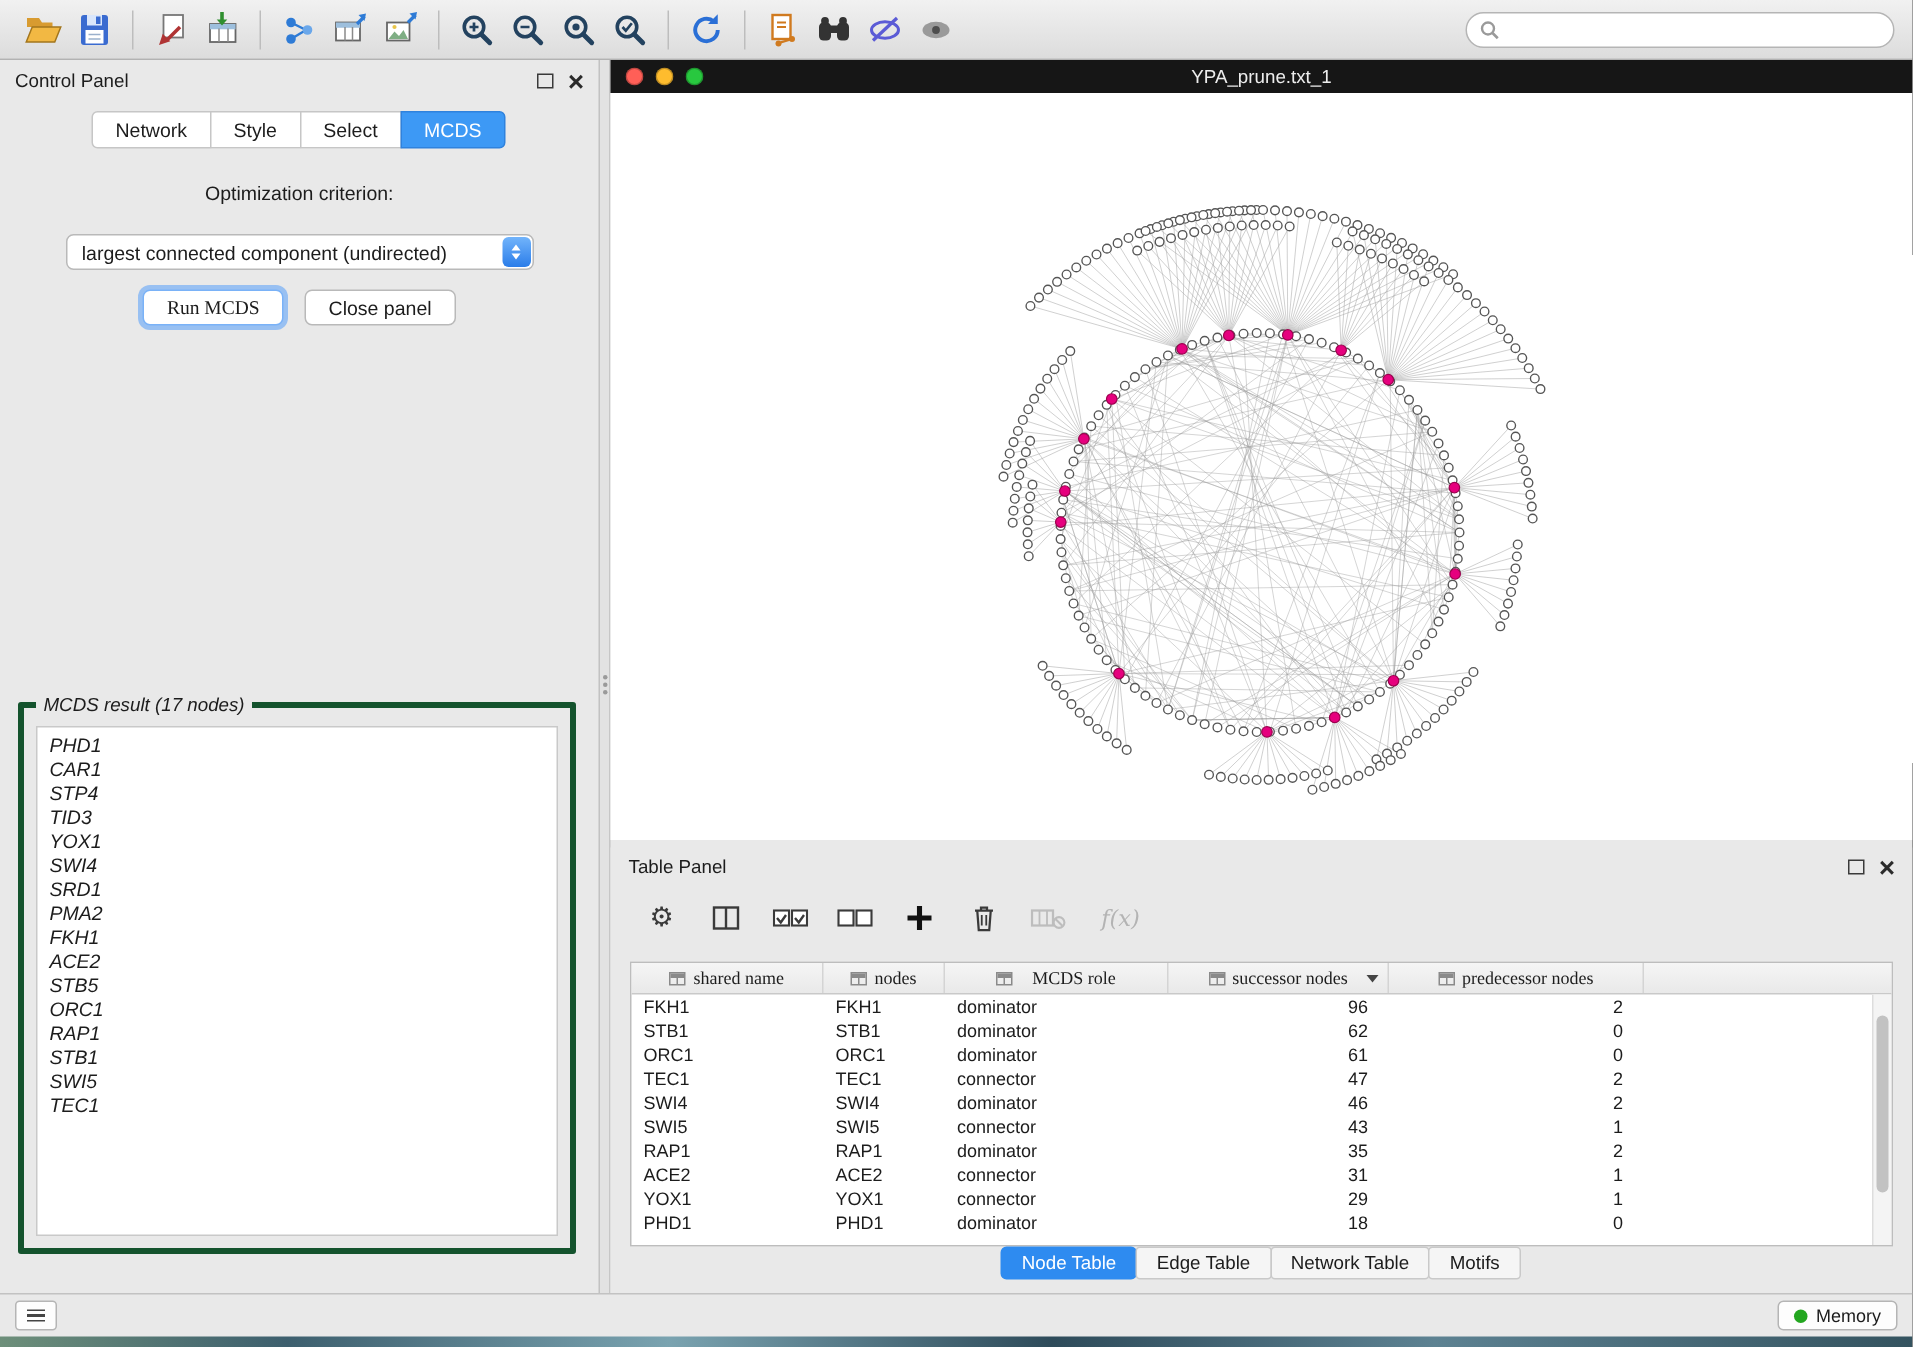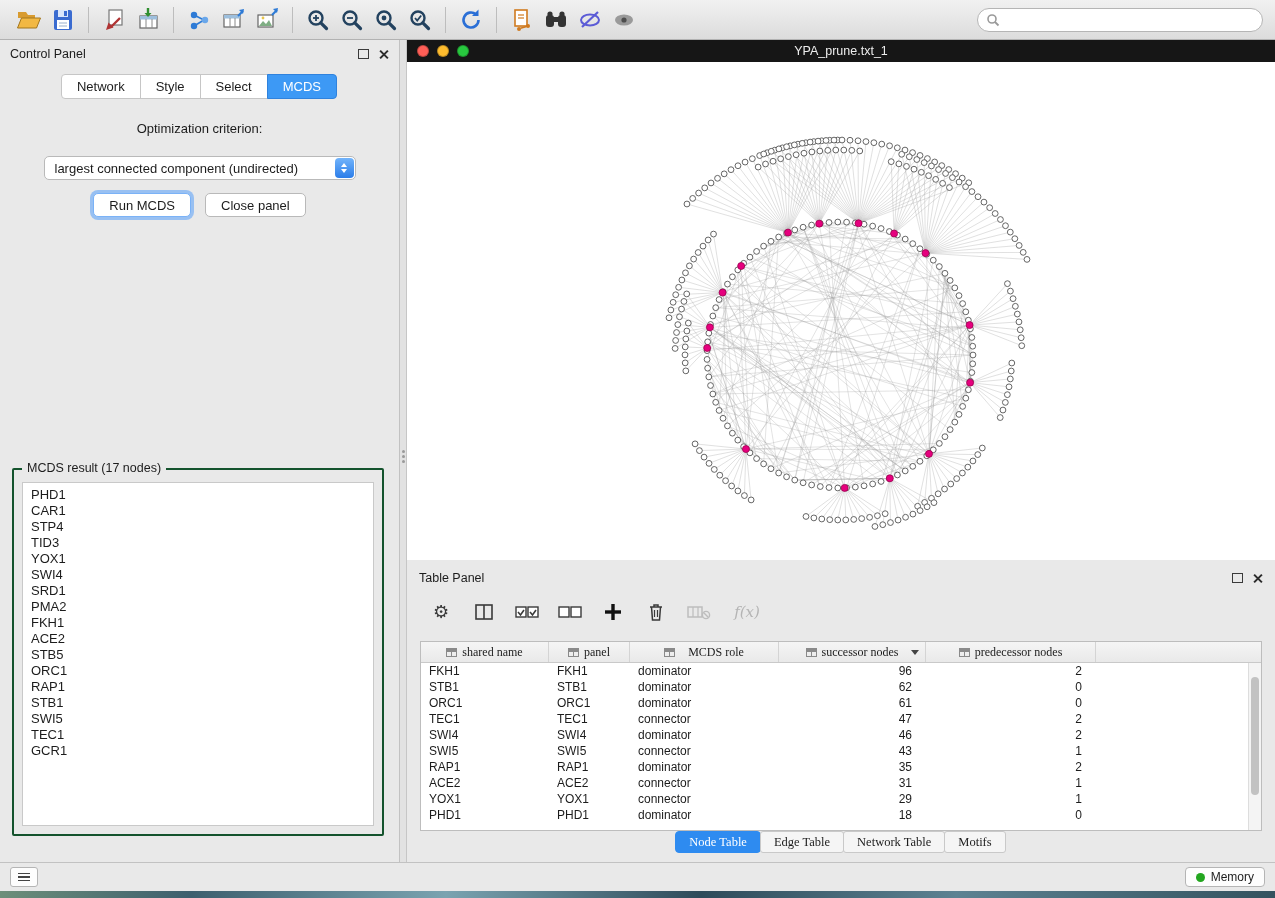--- a/index.html
+++ b/index.html
@@ -37,23 +37,23 @@
             display:flex;align-items:center;box-sizing:border-box;}
   .dd-text{flex:1;padding:0 10px;font-size:13px;white-space:nowrap;overflow:hidden;}
   .dd-stepper{width:19px;height:20px;margin:1px;background:linear-gradient(#72b4fb,#2b7de9);border-radius:4px;
               display:flex;flex-direction:column;align-items:center;justify-content:center;gap:2px;flex:none;}
   .tri-up{width:0;height:0;border-left:3.5px solid transparent;border-right:3.5px solid transparent;border-bottom:4.5px solid #fff;}
   .tri-down{width:0;height:0;border-left:3.5px solid transparent;border-right:3.5px solid transparent;border-top:4.5px solid #fff;}
 
   .cp-buttons{display:flex;justify-content:center;gap:14px;margin-top:13px;}
   .btn{height:22px;padding:0 15px;background:#fff;border:1px solid #b9b9b9;border-radius:5px;font-size:13px;
        display:flex;align-items:center;cursor:default;}
-  .btn.focused{box-shadow:0 0 0 3px rgba(98,165,249,.6);border-color:#7ab2f7;}
-
-  .result-group{position:absolute;left:12px;right:15px;top:428px;bottom:26px;border:2px solid #14532d;border-radius:2px;}
+  .btn.focused{box-shadow:0 0 0 3px rgba(98,165,249,.6);border-color:#7ab2f7;font-family:Liberation Serif, serif;}
+
+  .result-group{position:absolute;left:12px;right:15px;top:428px;bottom:26px;border:4px solid #14532d;border-radius:2px;font-style:italic;}
   .result-legend{position:absolute;top:-9px;left:8px;background:#e9e9e9;padding:0 5px;font-size:12.5px;}
   .result-list{position:absolute;left:8px;right:8px;top:12px;bottom:8px;background:#fff;border:1px solid #c9c9c9;
                overflow:hidden;padding:4px 0;}
   .mcds-item{font-size:13px;line-height:16px;padding:0 8px;}
 
   
   .splitter{position:absolute;left:400px;top:40px;width:7px;height:822px;background:#e2e2e2;border-right:1px solid #c6c6c6;box-sizing:border-box;}
   .splitter .dots{position:absolute;left:2px;top:408px;}
   .splitter .dots i{display:block;width:3px;height:3px;border-radius:50%;background:#9a9a9a;margin:2px 0;}
 
@@ -80,21 +80,21 @@
   .th-grid:after{content:"";position:absolute;left:4px;top:3px;width:1px;bottom:0;background:#8a8a8a;}
   .sort-tri{position:absolute;right:6px;top:8px;width:0;height:0;border-left:4px solid transparent;border-right:4px solid transparent;border-top:5px solid #444;}
   .tbody .tr{display:flex;height:16px;align-items:center;}
   .td{font-size:12px;padding:0 8px;box-sizing:border-box;white-space:nowrap;overflow:hidden;flex:none;}
   .td.num{text-align:right;padding-right:14px;}
   .vscroll{position:absolute;right:0;top:21px;bottom:0;width:13px;background:#f4f4f4;border-left:1px solid #ddd;box-sizing:border-box;}
   .vthumb{position:absolute;left:2px;right:2px;top:14px;height:118px;background:#c2c2c2;border-radius:6px;}
 
   .tp-tabs{position:absolute;left:0;right:0;bottom:9px;display:flex;justify-content:center;}
   .tp-tab{height:20px;padding:0 13px;font-size:12.5px;display:flex;align-items:center;background:#f5f5f5;
-          border:1px solid #c9c9c9;margin-left:-1px;border-radius:3px;cursor:default;font-family:Liberation Serif, serif;}
+          border:1px solid #c9c9c9;margin-left:-1px;border-radius:3px;cursor:default;}
   .tp-tab.active{background:#2e8bf0;color:#fff;border-color:#2e8bf0;border-radius:4px;}
 
   
   .statusbar{position:absolute;left:0;top:862px;width:1275px;height:29px;background:#e9e9e9;border-top:1px solid #c2c2c2;box-sizing:border-box;}
   .menu-btn{position:absolute;left:10px;top:4px;width:28px;height:20px;background:#fdfdfd;border:1px solid #b5b5b5;border-radius:3px;
             display:flex;flex-direction:column;align-items:center;justify-content:center;gap:2px;box-sizing:border-box;}
   .menu-btn i{display:block;width:12px;height:1.6px;background:#444;}
   .memory-btn{position:absolute;right:10px;top:4px;height:20px;padding:0 10px;background:#fdfdfd;border:1px solid #b5b5b5;border-radius:4px;
               display:flex;align-items:center;gap:6px;font-size:12px;box-sizing:border-box;}
   .mem-dot{width:9px;height:9px;border-radius:50%;background:#23a61f;}
@@ -287,21 +287,20 @@
           <div class="mcds-item">SRD1</div>
           <div class="mcds-item">PMA2</div>
           <div class="mcds-item">FKH1</div>
           <div class="mcds-item">ACE2</div>
           <div class="mcds-item">STB5</div>
           <div class="mcds-item">ORC1</div>
           <div class="mcds-item">RAP1</div>
           <div class="mcds-item">STB1</div>
           <div class="mcds-item">SWI5</div>
           <div class="mcds-item">TEC1</div>
-          <div class="mcds-item">GCR1</div>
         </div>
     </div>
   </div>
 
   <div class="splitter">
     <span class="dots">
         <i></i>
         <i></i>
         <i></i>
       </span>
@@ -1058,21 +1057,21 @@
       </span>
     </div>
     <div class="table-wrap">
       <div class="thead">
           <div class="th" style="width: 128px;">
             <span class="th-grid"></span>
             <span>shared name</span>
           </div>
           <div class="th" style="width: 81px;">
             <span class="th-grid"></span>
-            <span>panel</span>
+            <span>nodes</span>
           </div>
           <div class="th" style="width: 149px; gap: 13px;">
             <span class="th-grid"></span>
             <span>MCDS role</span>
           </div>
           <div class="th" style="width: 147px;">
             <span class="th-grid"></span>
             <span>successor nodes</span>
             <span class="sort-tri"></span>
           </div>

